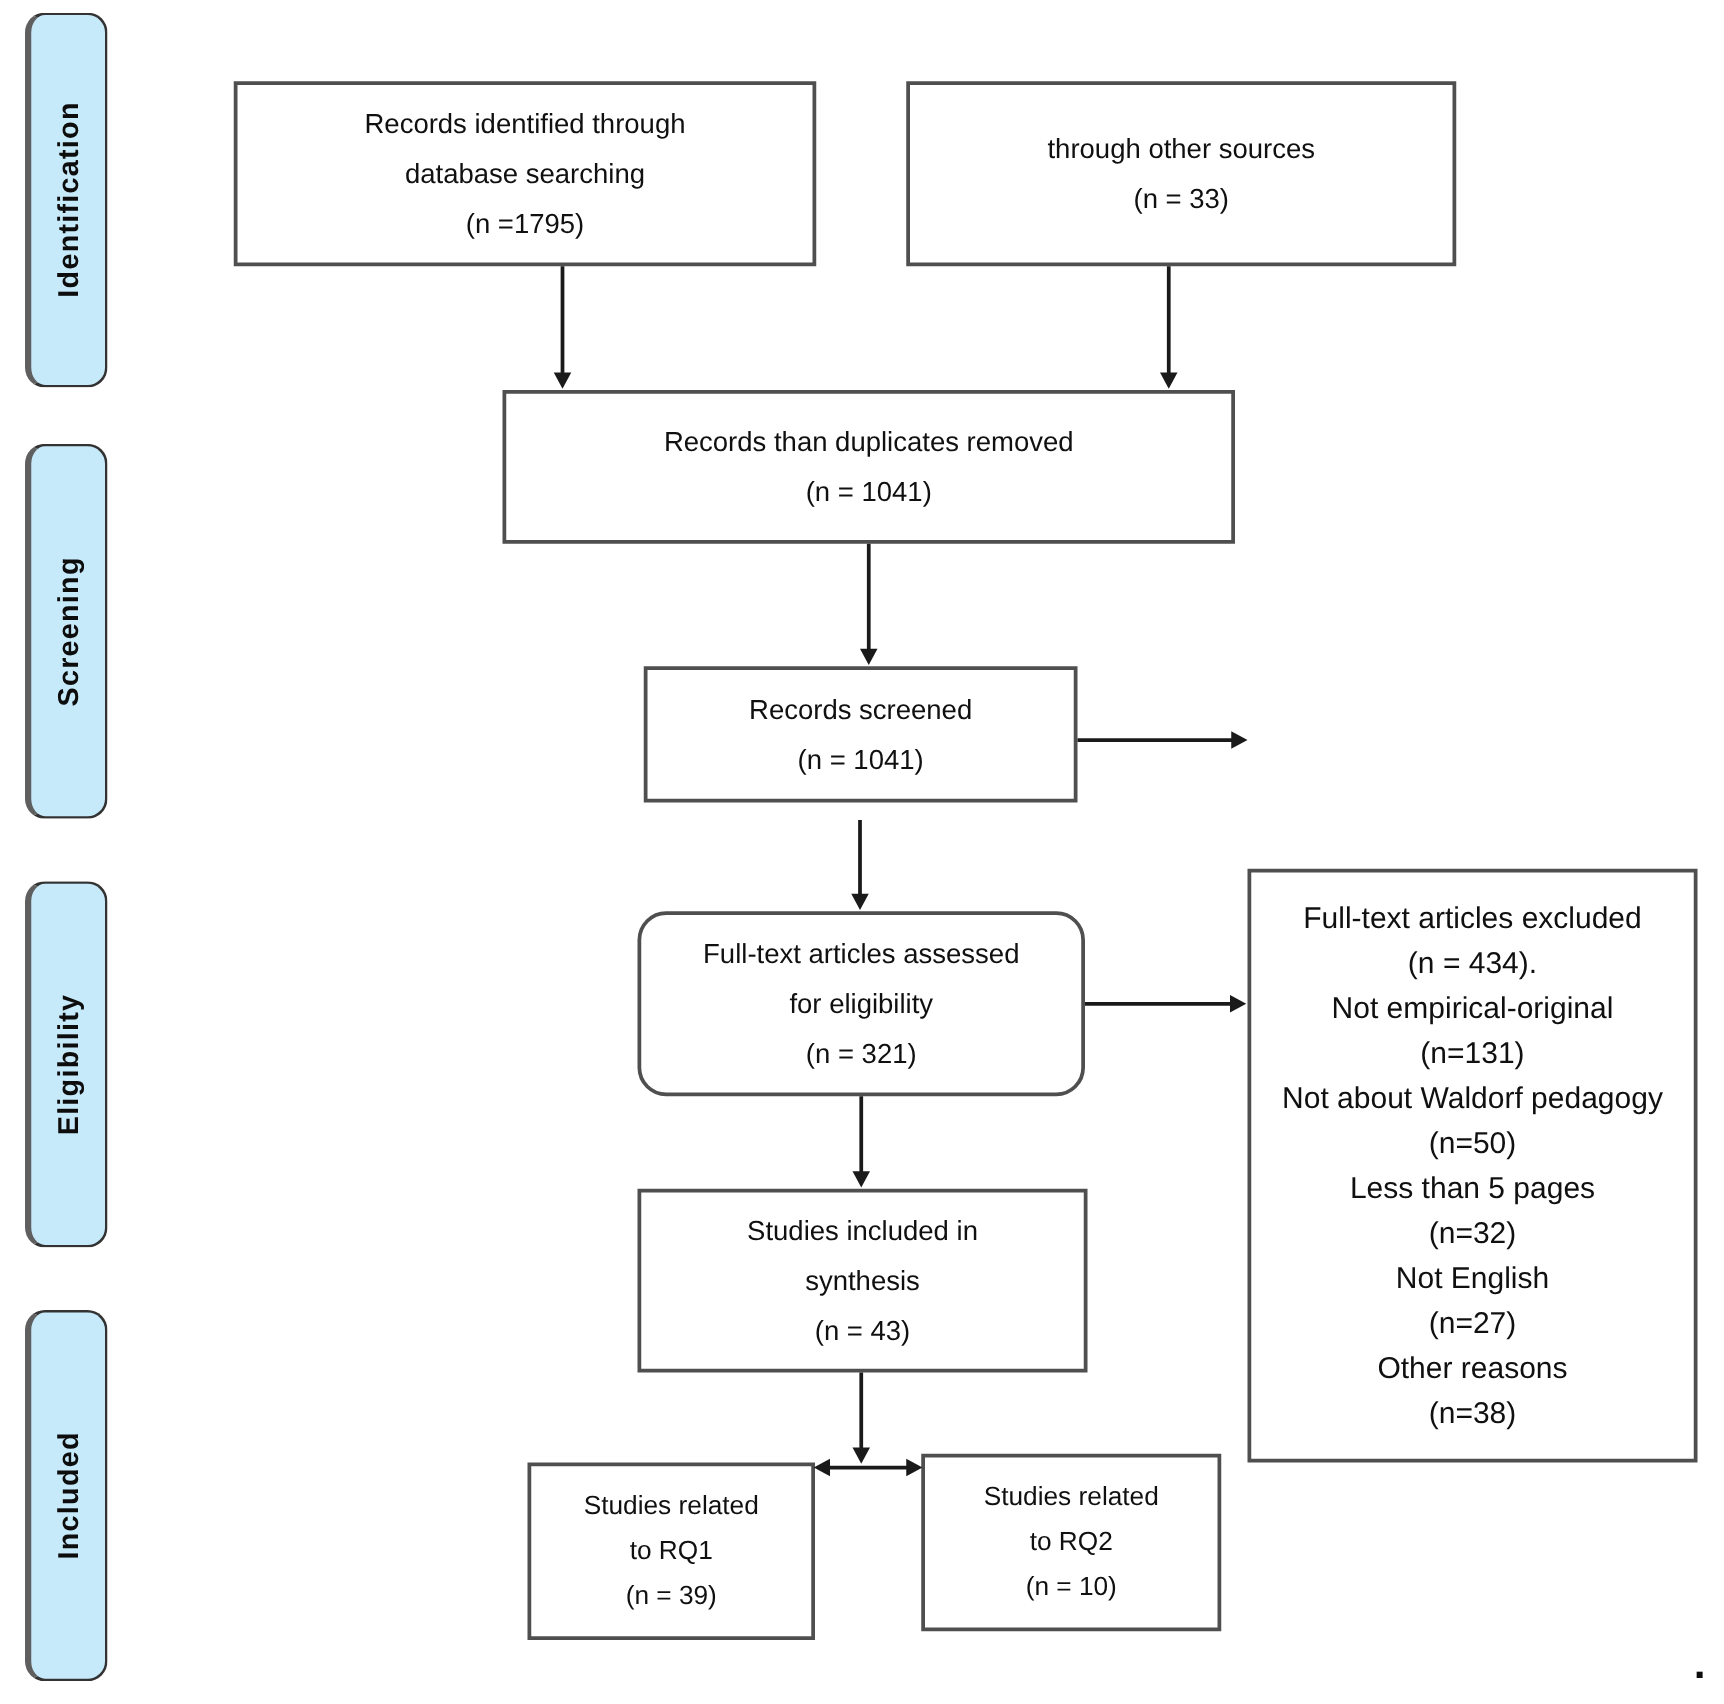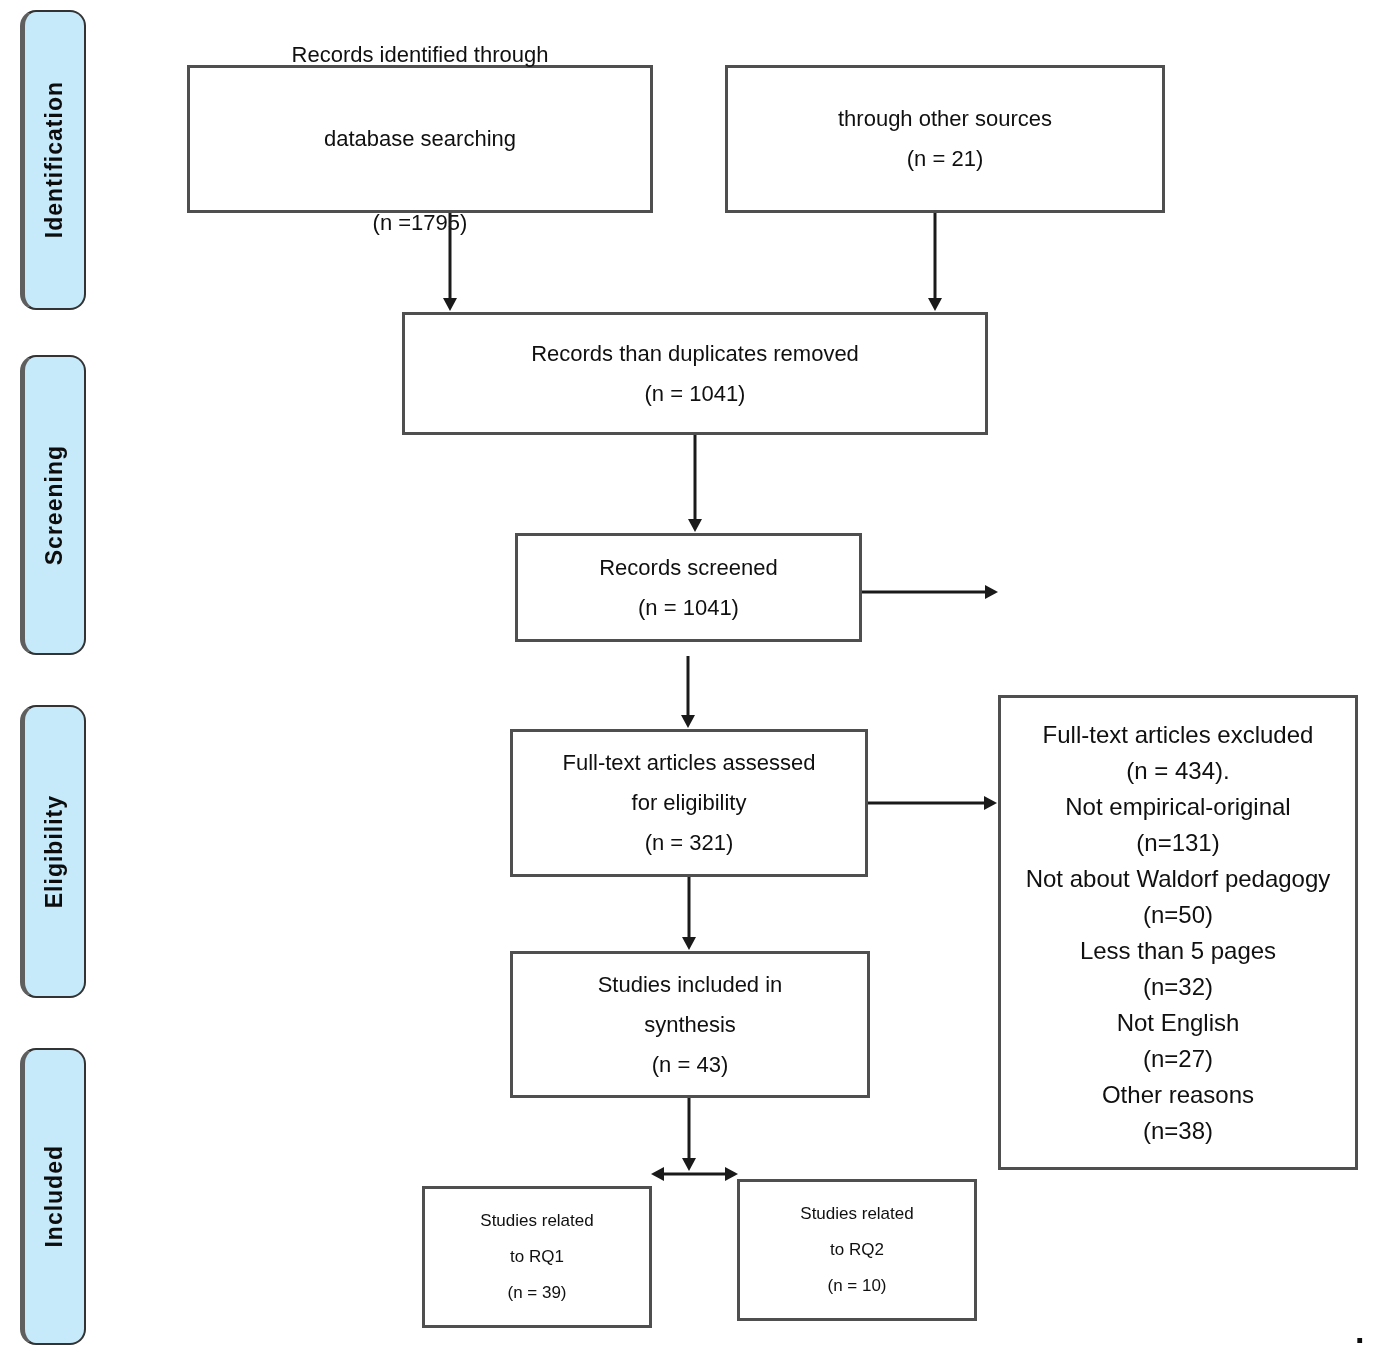--- a/index.html
+++ b/index.html
@@ -34,21 +34,21 @@
     background:#ffffff;
     border:3px solid #4f4f4f;
     box-sizing:border-box;
     display:flex;flex-direction:column;
     align-items:center;justify-content:center;
     text-align:center;
     font-size:22px;
     line-height:40px;
     color:#101010;
   }
-  .box.small{font-size:17px;line-height:36px;margin-top:16px;}
+  .box.small{font-size:21px;line-height:36px;}
   .box.dense{font-size:24px;line-height:36px;}
   .tline{white-space:nowrap;}
   #arrows{position:absolute;left:0;top:0;}
   #period{
     position:absolute;
     font-size:34px;
     font-weight:bold;
     color:#0d0d0d;
   }
 </style>
@@ -63,43 +63,43 @@
   <div class="stage" style="left:20px;top:355px;width:66px;height:300px;">
     <span class="vtext">Screening</span>
   </div>
   <div class="stage" style="left:20px;top:705px;width:66px;height:293px;">
     <span class="vtext">Eligibility</span>
   </div>
   <div class="stage" style="left:20px;top:1048px;width:66px;height:297px;">
     <span class="vtext">Included</span>
   </div>
 
-  <div class="box" style="left:187px;top:65px;width:466px;height:148px;gap:44px;">
+  <div class="box" style="left:187px;top:65px;width:466px;height:148px;">
       <div class="tline">Records identified through</div>
       <div class="tline">database searching</div>
       <div class="tline">(n =1795)</div>
     </div>
 
   <div class="box" style="left:725px;top:65px;width:440px;height:148px;">
       <div class="tline">through other sources</div>
-      <div class="tline">(n = 21)</div>
+      <div class="tline">(n = 33)</div>
     </div>
 
   <div class="box" style="left:402px;top:312px;width:586px;height:123px;">
       <div class="tline">Records than duplicates removed</div>
       <div class="tline">(n = 1041)</div>
     </div>
 
   <div class="box" style="left:515px;top:533px;width:347px;height:109px;">
       <div class="tline">Records screened</div>
       <div class="tline">(n = 1041)</div>
     </div>
 
 
-  <div class="box" style="left:510px;top:729px;width:358px;height:148px;">
+  <div class="box" style="left:510px;top:729px;width:358px;height:148px;border-radius:23px;">
       <div class="tline">Full-text articles assessed</div>
       <div class="tline">for eligibility</div>
       <div class="tline">(n = 321)</div>
     </div>
 
   <div class="box dense" style="left:998px;top:695px;width:360px;height:475px;">
       <div class="tline">Full-text articles excluded</div>
       <div class="tline">(n = 434).</div>
       <div class="tline">Not empirical-original</div>
       <div class="tline">(n=131)</div>

